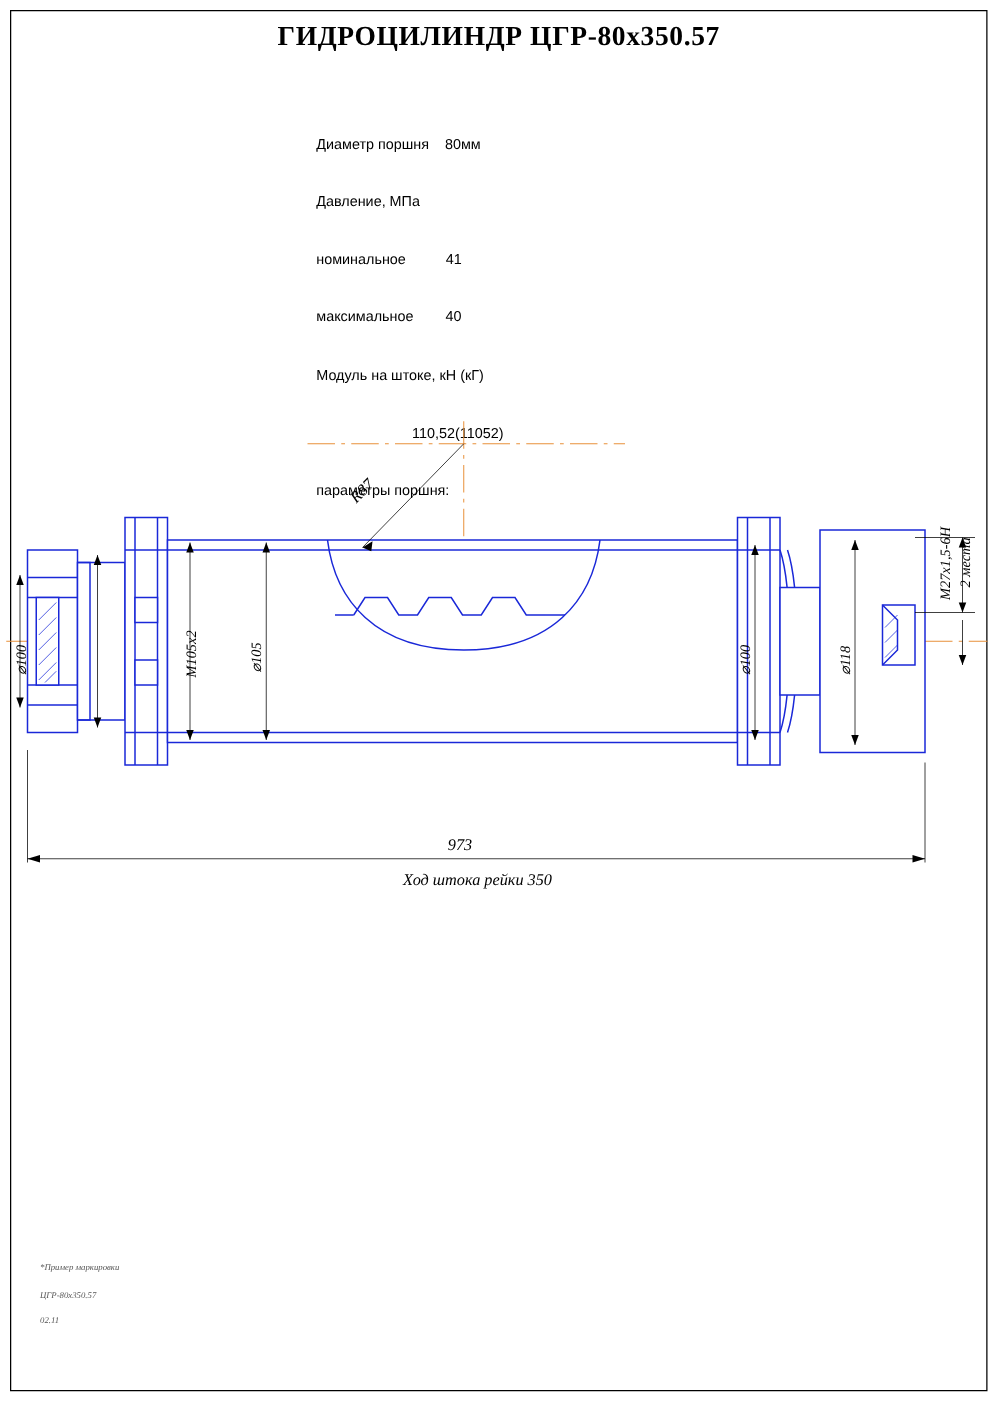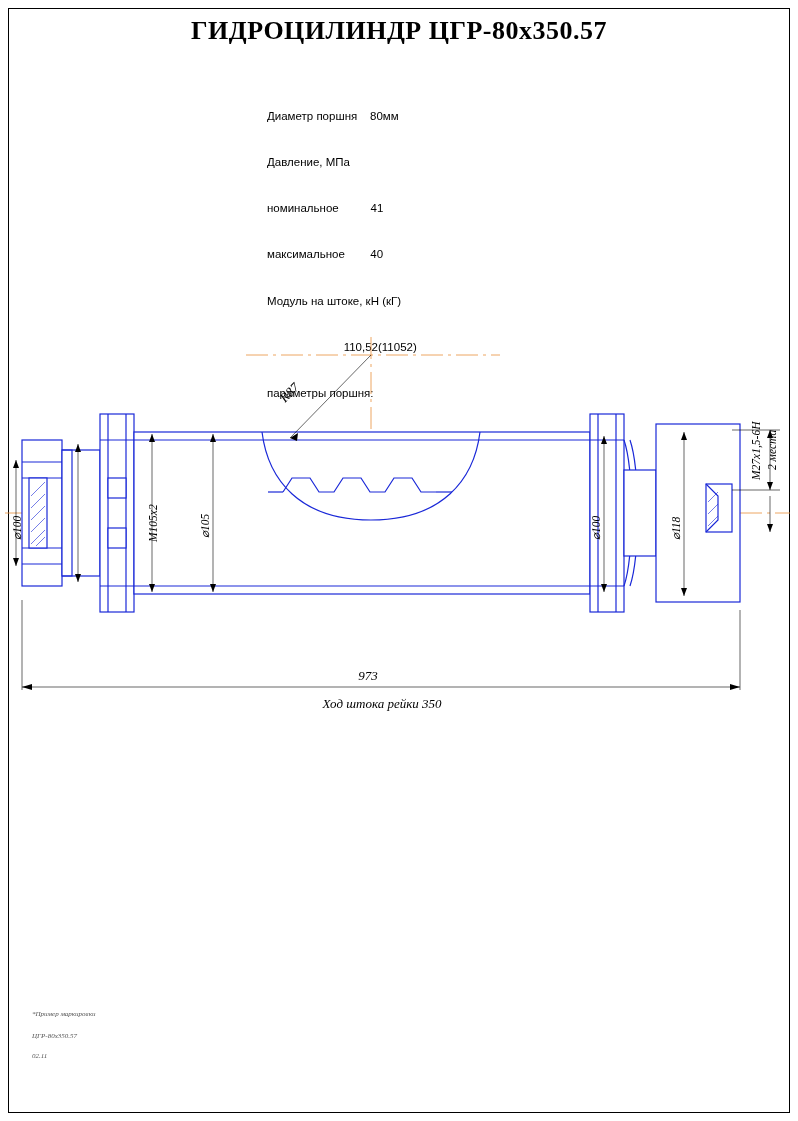--- a/index.html
+++ b/index.html
@@ -27,27 +27,27 @@
     box-sizing: border-box;
   }
   .title {
     position: absolute;
     left: 0;
     top: 16px;
     width: 798px;
     text-align: center;
     font-family: "Liberation Serif", serif;
     font-weight: bold;
-    font-size: 26px;
+    font-size: 22px;
     letter-spacing: 0.5px;
     color: #000000;
   }
   .spec {
     position: absolute;
-    left: 267px;
+    left: 253px;
     top: 78px;
     font-size: 11.5px;
     color: #000000;
     line-height: 15.4px;
     white-space: pre;
   }
   .spec .row {
     display: block;
     white-space: pre;
   }

